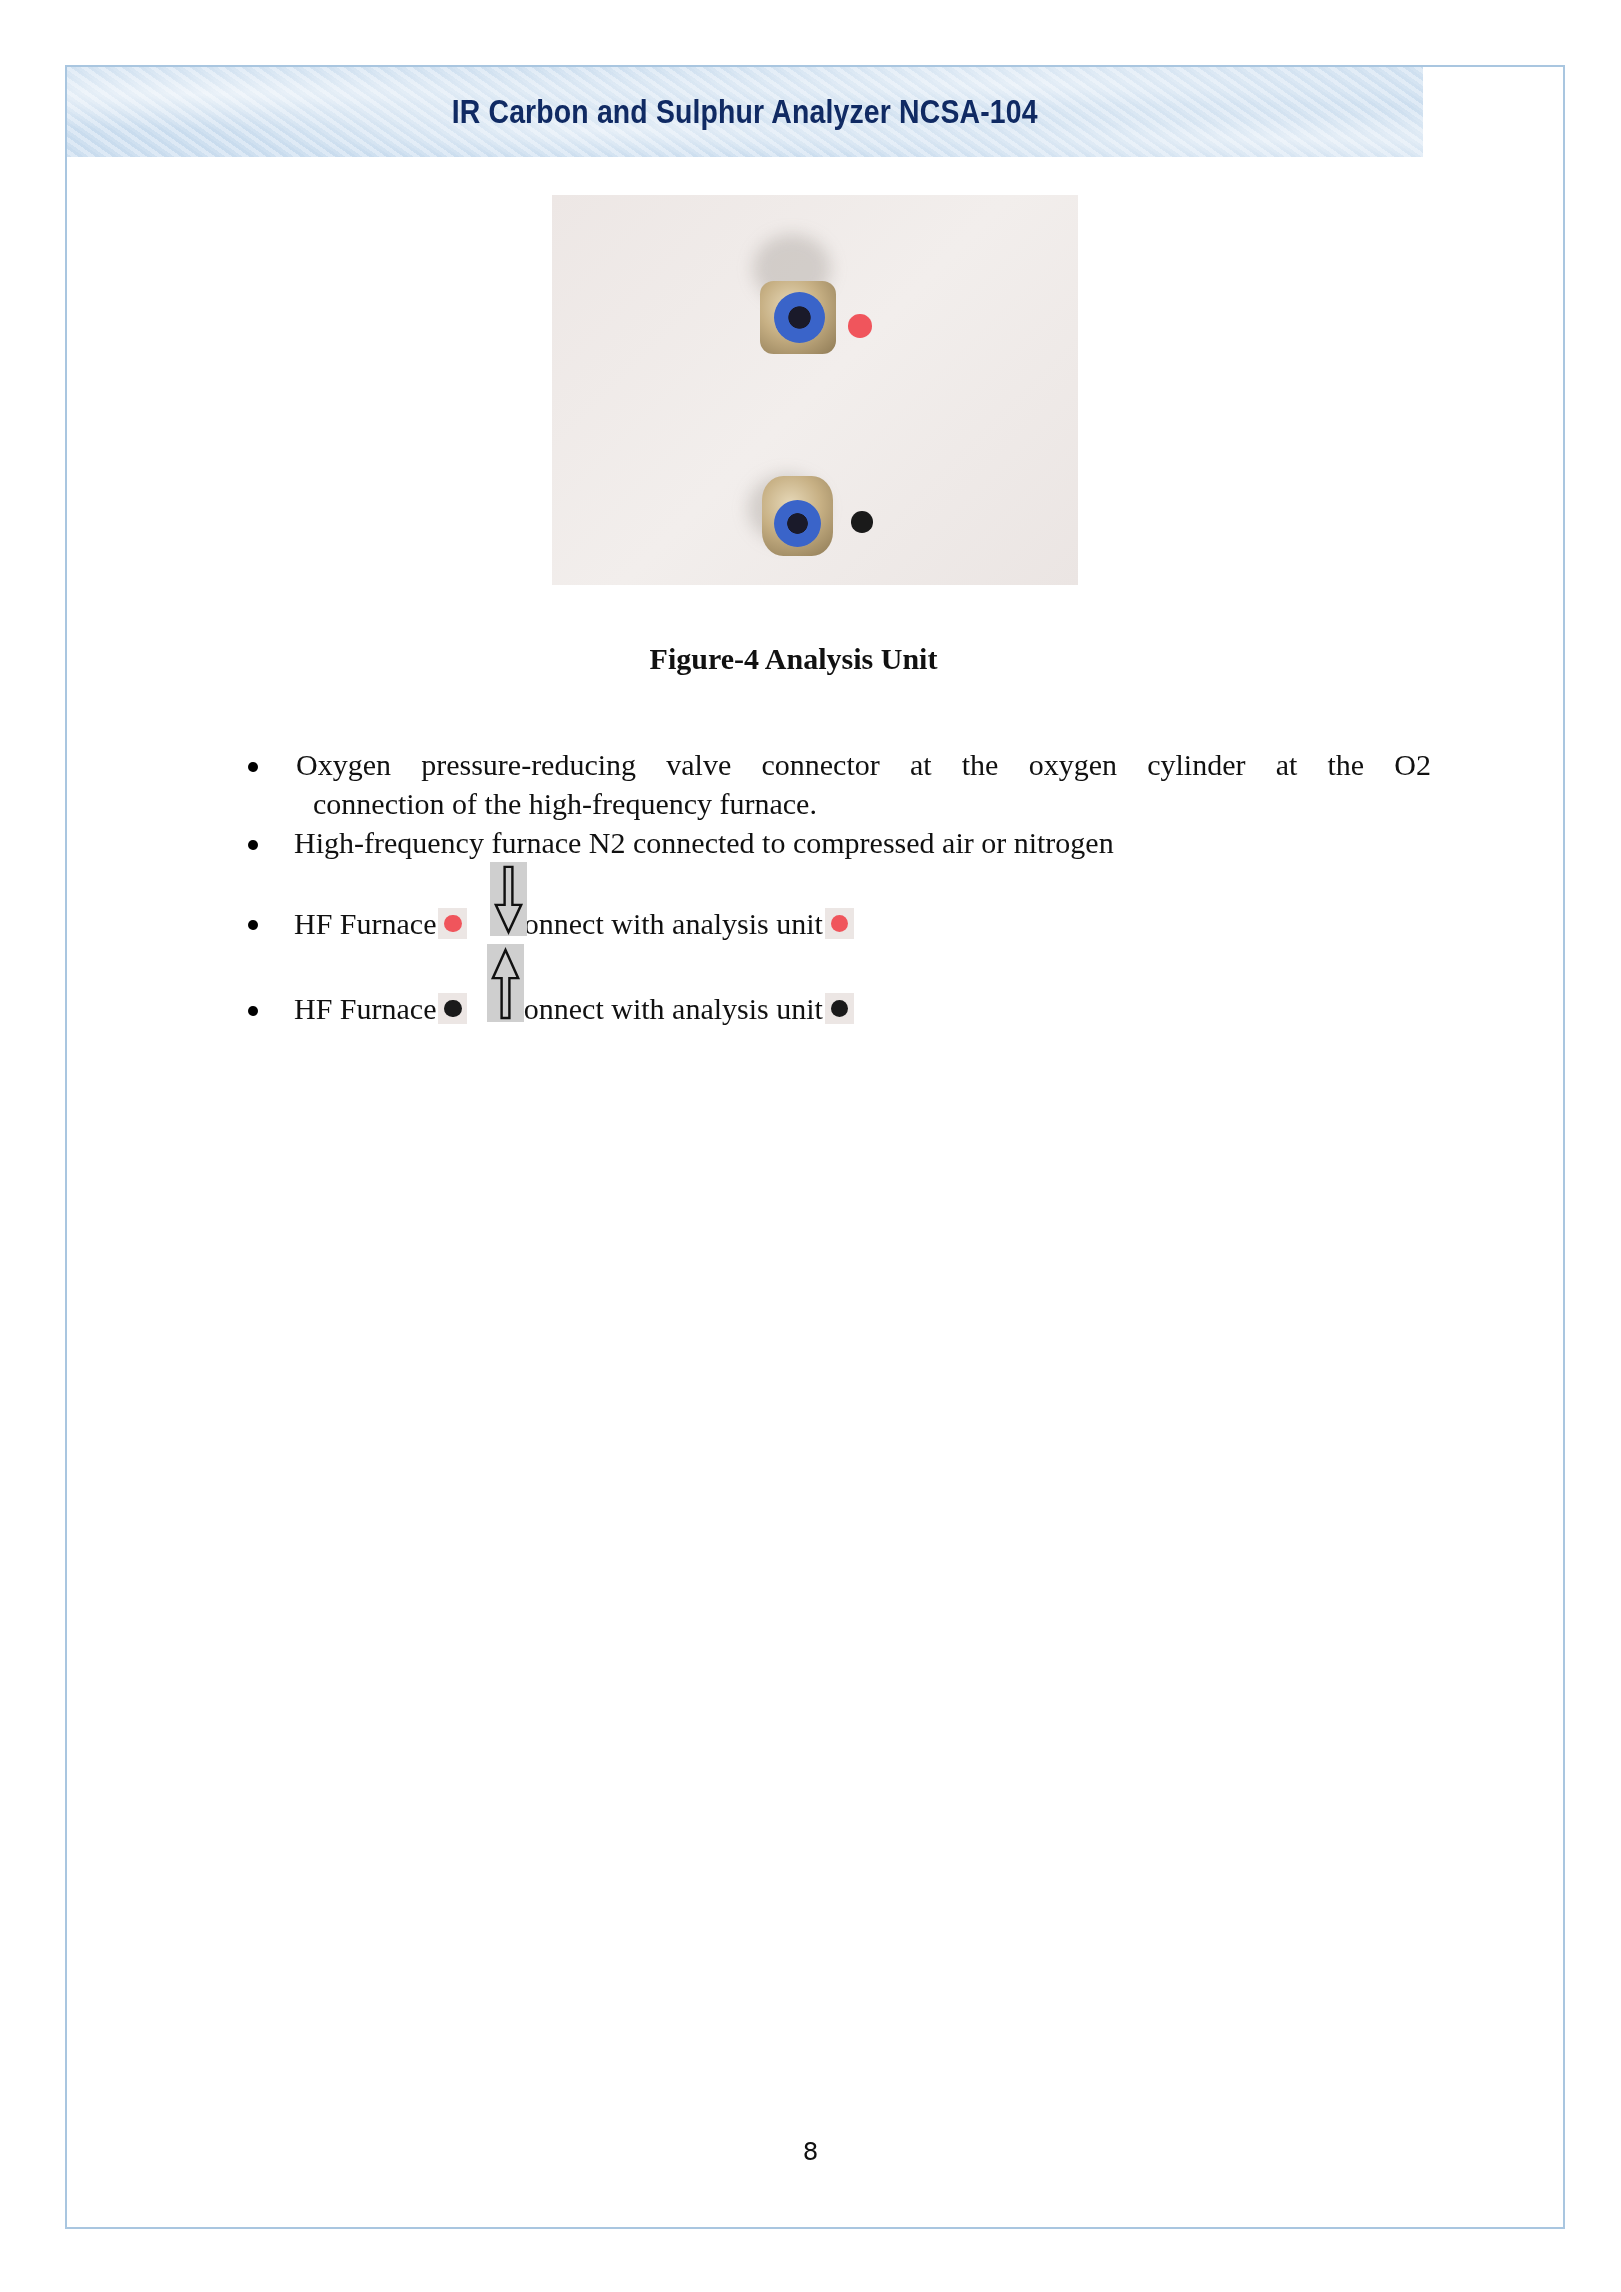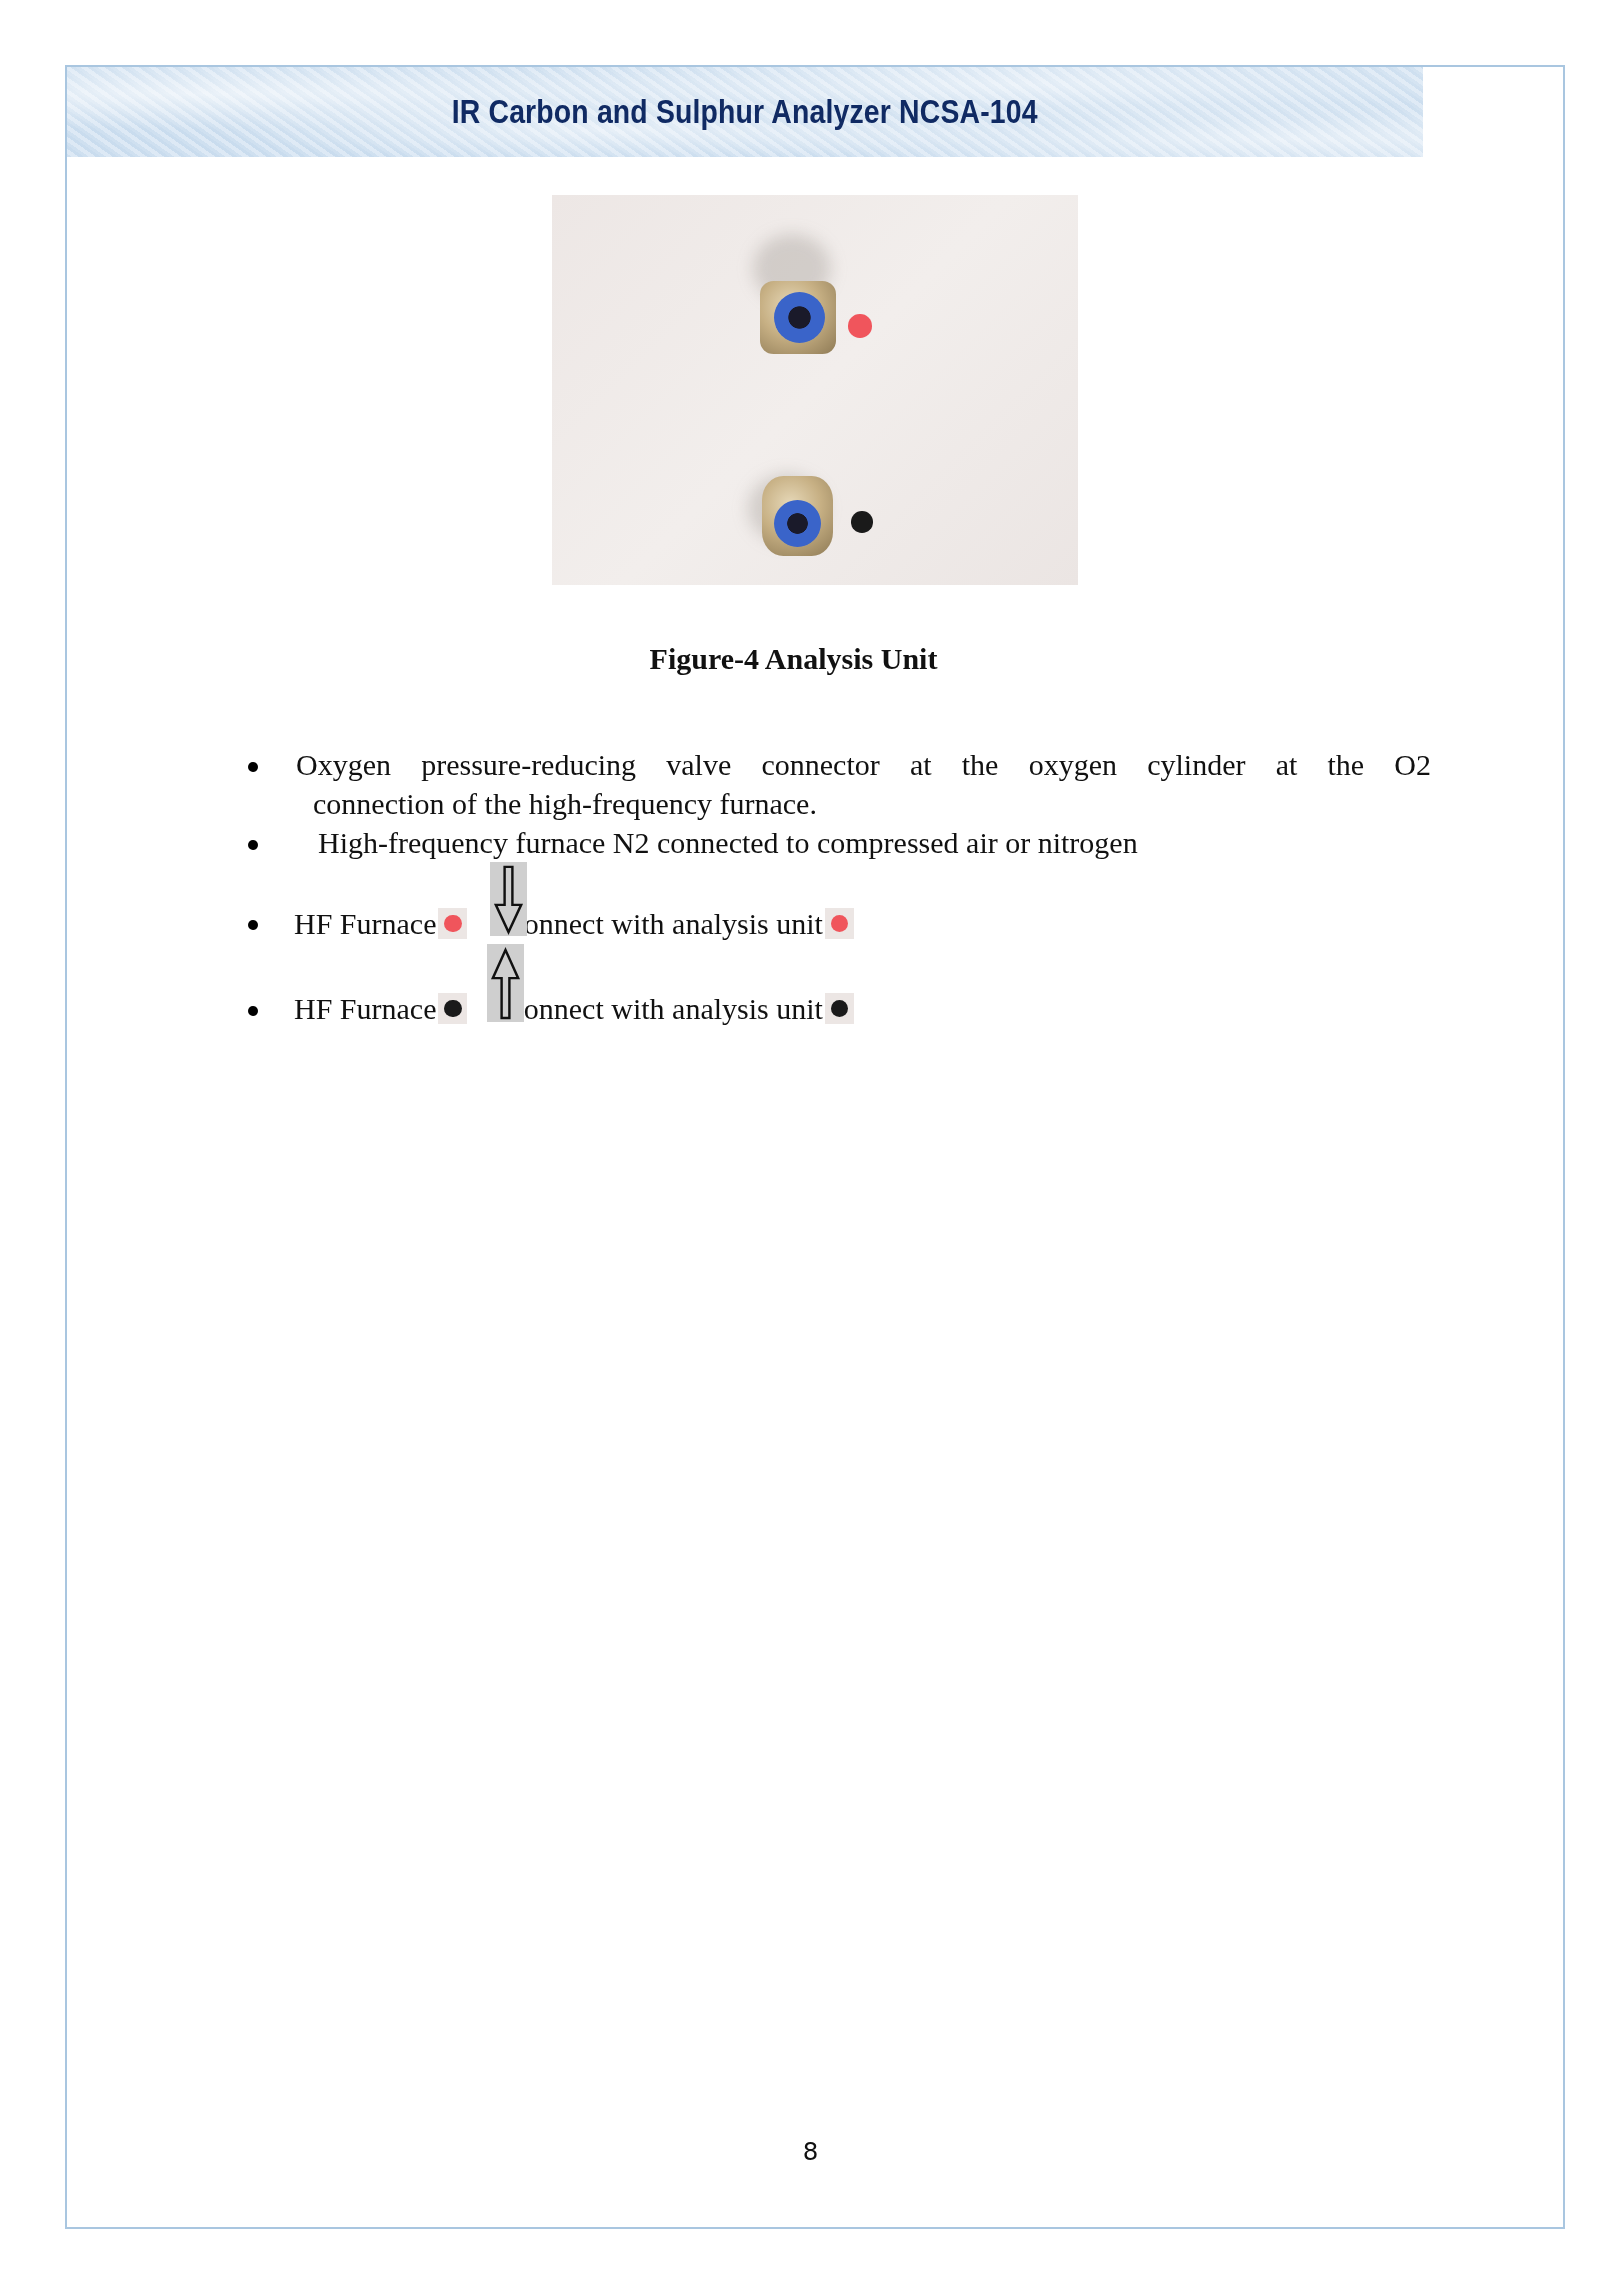--- a/index.html
+++ b/index.html
@@ -56,21 +56,21 @@
 <div class="caption">Figure-4 Analysis Unit</div>
 
 <ul class="bullets">
   <li>
     <span class="bullet-dot" style="top:762px;"></span>
     <span class="li li-text-justify" style="top:745px;">Oxygen pressure-reducing valve connector at the oxygen cylinder at the O2</span>
     <span class="li li-text" style="top:784px;left:313px;">connection of the high-frequency furnace.</span>
   </li>
   <li>
     <span class="bullet-dot" style="top:840px;"></span>
-    <span class="li li-text" style="top:823px;margin-left:24px;">High-frequency furnace N2 connected to compressed air or nitrogen</span>
+    <span class="li li-text" style="top:823px;">High-frequency furnace N2 connected to compressed air or nitrogen</span>
   </li>
   <li>
     <span class="bullet-dot" style="top:920px;"></span>
     <span class="li li-text" style="top:904px;">
       <span>HF Furnace</span><span class="inline-dot-box"><span class="inline-dot" style="background:#f0555c;"></span></span><span style="display:inline-block;width:41px;"></span><span>connect with analysis unit</span><span class="inline-dot-box"><span class="inline-dot" style="background:#f0555c;"></span></span>
     </span>
   </li>
   <li>
     <span class="bullet-dot" style="top:1006px;"></span>
     <span class="li li-text" style="top:989px;">

